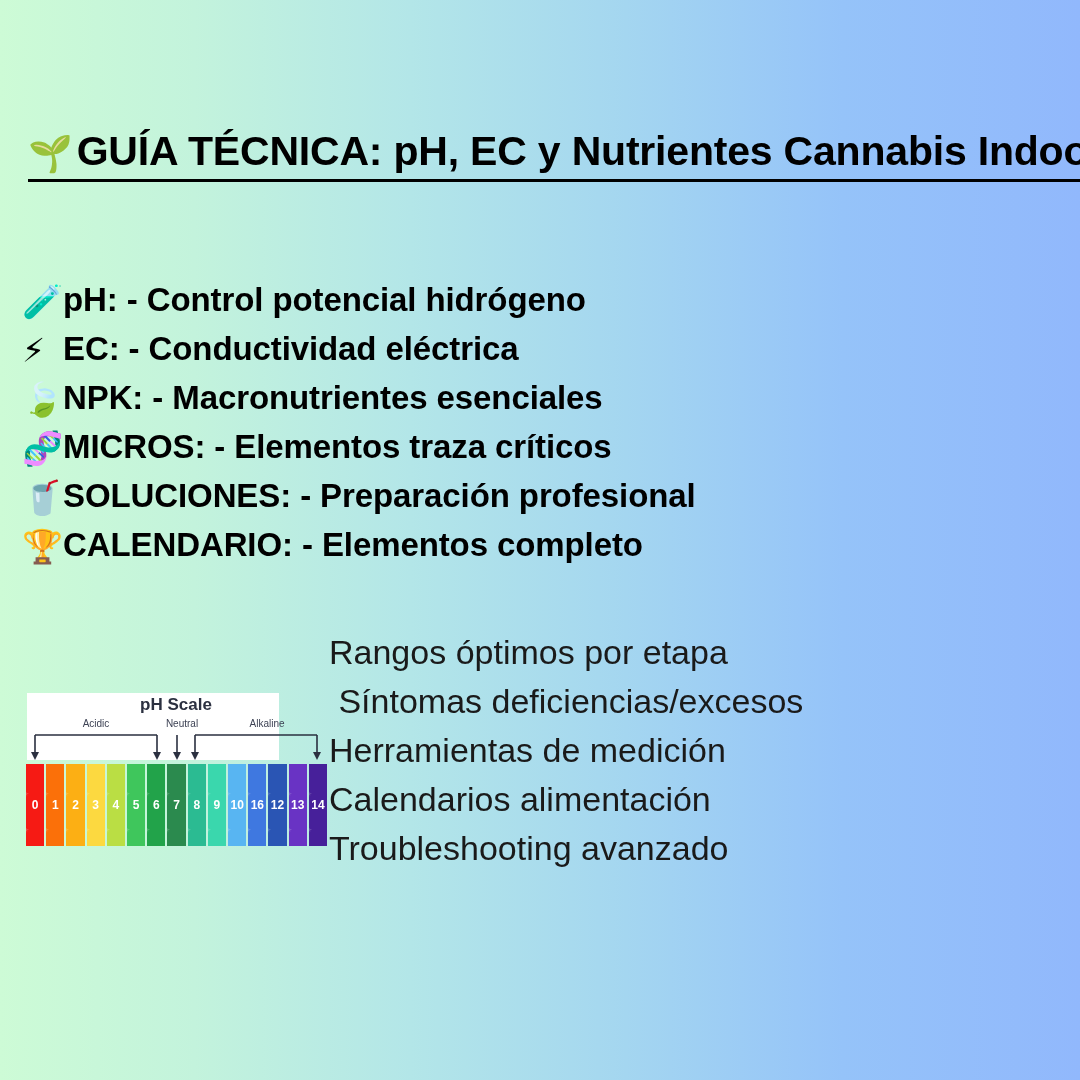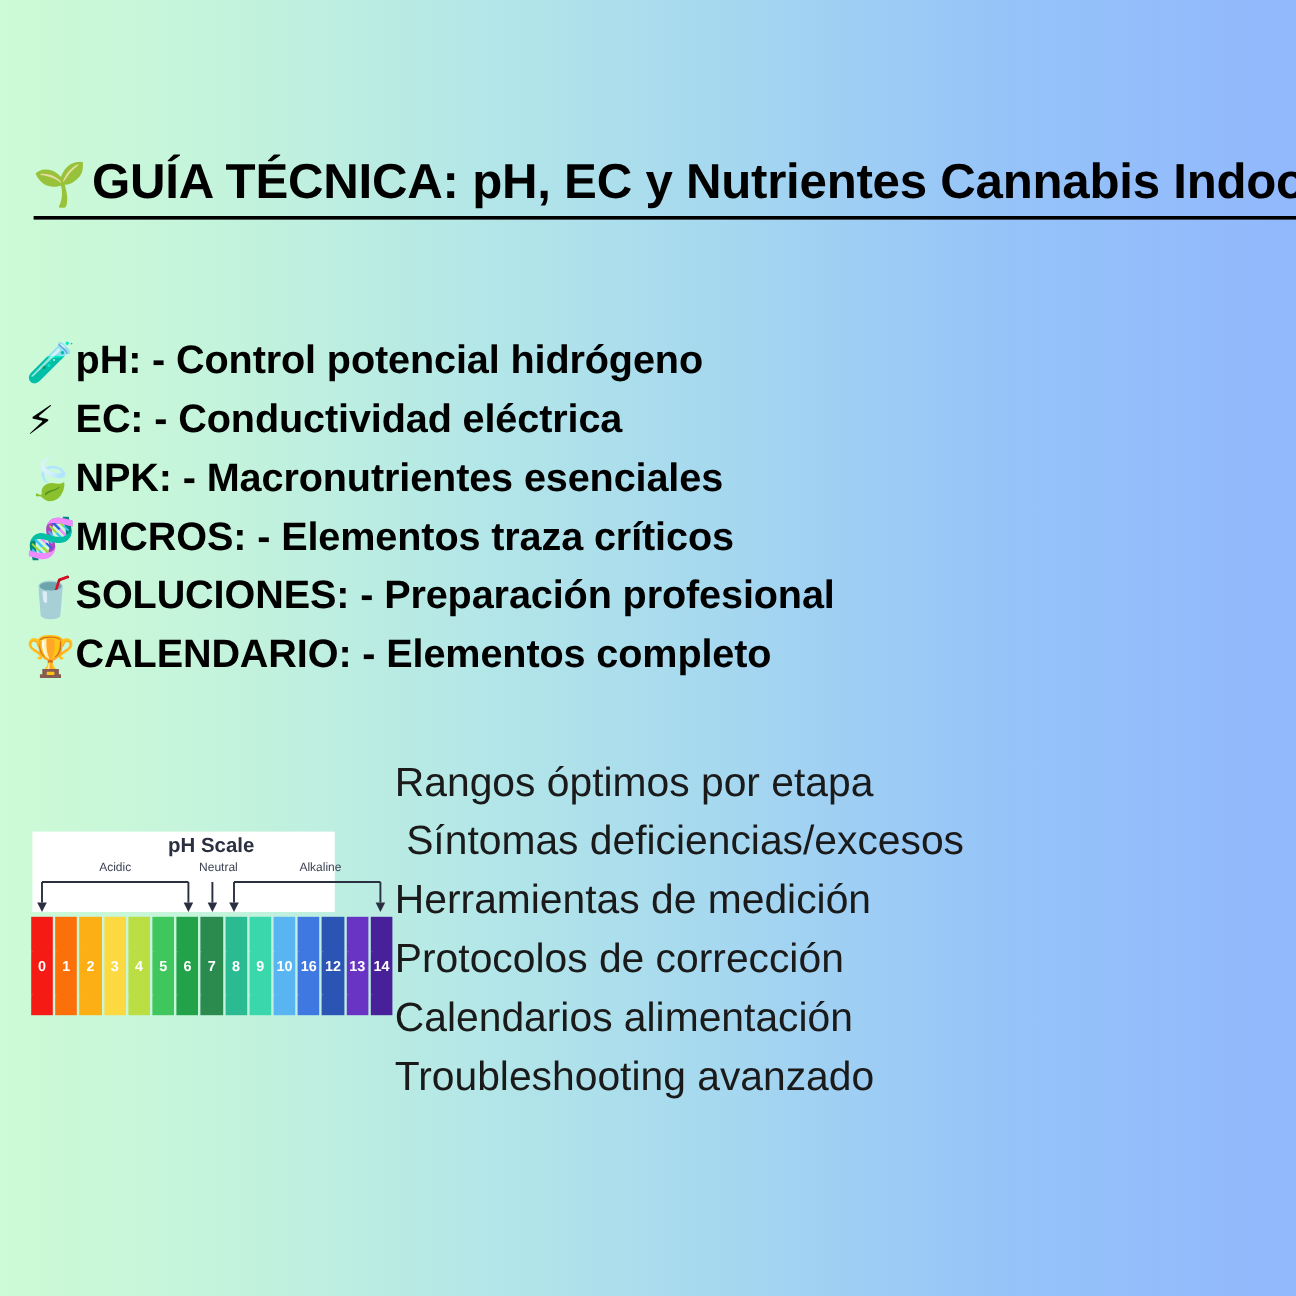--- a/index.html
+++ b/index.html
@@ -234,21 +234,20 @@
       <span class="feature-icon">🏆</span>
       <span class="feature-label">CALENDARIO: - Elementos completo</span>
     </div>
 
   </div>
 
   <div id="benefit-list">
     <div class="benefit-row">Rangos óptimos por etapa</div>
     <div class="benefit-row"> Síntomas deficiencias/excesos</div>
     <div class="benefit-row">Herramientas de medición</div>
-    <div class="benefit-row">Protocolos de corrección</div>
     <div class="benefit-row">Calendarios alimentación</div>
     <div class="benefit-row">Troubleshooting avanzado</div>
   </div>
 
   <div id="ph-scale-card">
     <div id="ph-scale-title">pH Scale</div>
 
     <div class="ph-zone-label" id="ph-zone-acidic">Acidic</div>
     <div class="ph-zone-label" id="ph-zone-neutral">Neutral</div>
     <div class="ph-zone-label" id="ph-zone-alkaline">Alkaline</div>

